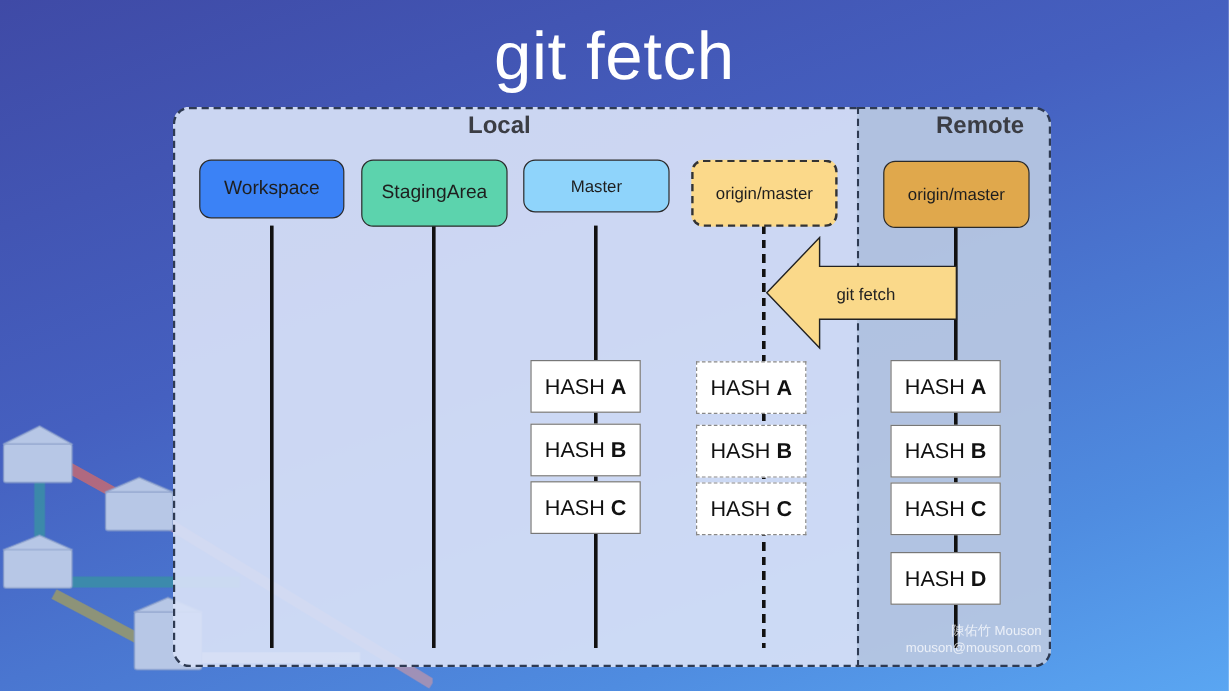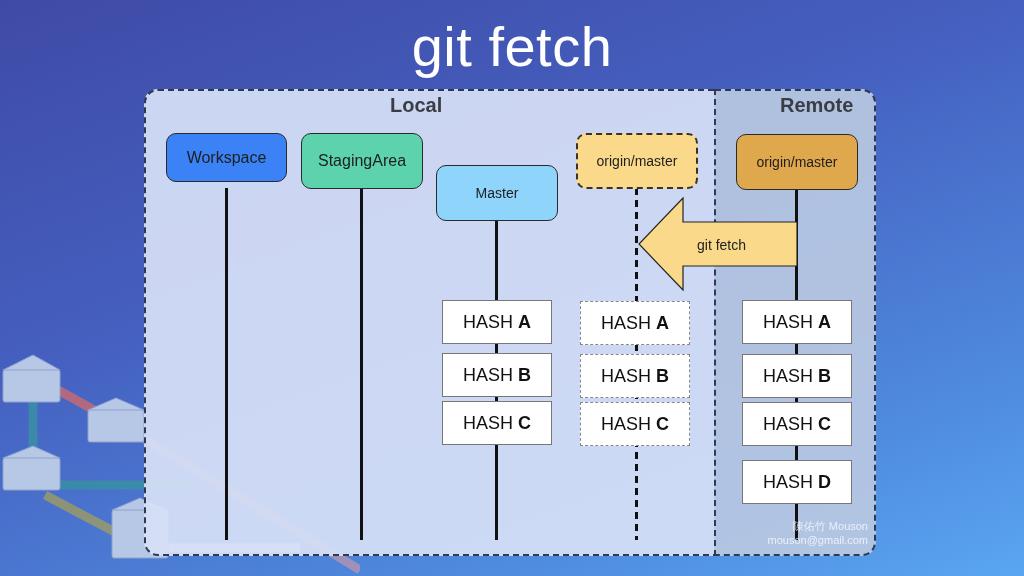--- a/index.html
+++ b/index.html
@@ -35,21 +35,21 @@
     position:absolute; box-sizing:border-box; border:1.5px solid #2a2a2a;
     border-radius:10px; display:flex; align-items:center; justify-content:center;
     text-align:center; font-size:16px; color:#1e1e1e; line-height:20px;
   }
   .node.dashed { border:2px dashed #333; }
   .vline { position:absolute; width:3px; background:#111; }
   .vline.dashed {
     background: repeating-linear-gradient(to bottom, #111 0, #111 7px, transparent 7px, transparent 12px);
   }
   .hash {
-    position:absolute; width:110px; height:44px; box-sizing:border-box;
+    position:absolute; width:92px; height:44px; box-sizing:border-box;
     background:#fff; border:1px solid #777; display:flex; align-items:center;
     justify-content:center; font-size:18px; color:#111;
   }
   .hash.dashed { border:1px dashed #888; }
   .hash b { margin-left:5px; }
   .arrow { position:absolute; left:637px; top:196px; width:162px; height:96px; }
   .arrow-label { position:absolute; left:697px; top:237px; font-size:14px; color:#222; }
   .watermark {
     position:absolute; right:156px; text-align:right; color:rgba(255,255,255,0.75);
     font-size:11px; line-height:14px;margin-left:32px;
@@ -93,21 +93,21 @@
 <div class="vline dashed" style="left:635px;top:188px;height:352px;"></div>
 <div class="vline" style="left:795px;top:188px;height:352px;"></div>
 
 <div class="node" style="left:166px;top:133px;width:121px;height:49px;background:#3b82f6;">
   <span>Workspace</span>
 </div>
 <div class="node" style="left:301px;top:133px;width:122px;height:56px;background:#5cd3ad;">
   <span>Staging</span>
   <span>Area</span>
 </div>
-<div class="node" style="left:436px;top:133px;width:122px;height:56px;background:#8fd4fb;font-size:14px;margin-top:32px;">
+<div class="node" style="left:436px;top:133px;width:122px;height:44px;background:#8fd4fb;font-size:14px;">
   <span>Master</span>
 </div>
 <div class="node dashed" style="left:576px;top:133px;width:122px;height:56px;background:#fbd98a;font-size:14px;">
   <span>origin/master</span>
 </div>
 <div class="node" style="left:736px;top:134px;width:122px;height:56px;background:#e0a84c;font-size:14px;">
   <span>origin/master</span>
 </div>
 
 <svg class="arrow" viewBox="0 0 162 96">
@@ -152,13 +152,13 @@
 <div class="hash" style="left:742px;top:402px;">
     <span>HASH</span>
     <b>C</b>
   </div>
 <div class="hash" style="left:742px;top:460px;">
     <span>HASH</span>
     <b>D</b>
   </div>
 
 <div class="watermark" style="top:519px;">陳佑竹 Mouson</div>
-<div class="watermark" style="top:533px;">mouson@gmail.com</div>
+<div class="watermark" style="top:533px;">mouson@mouson.com</div>
 
 </body></html>

